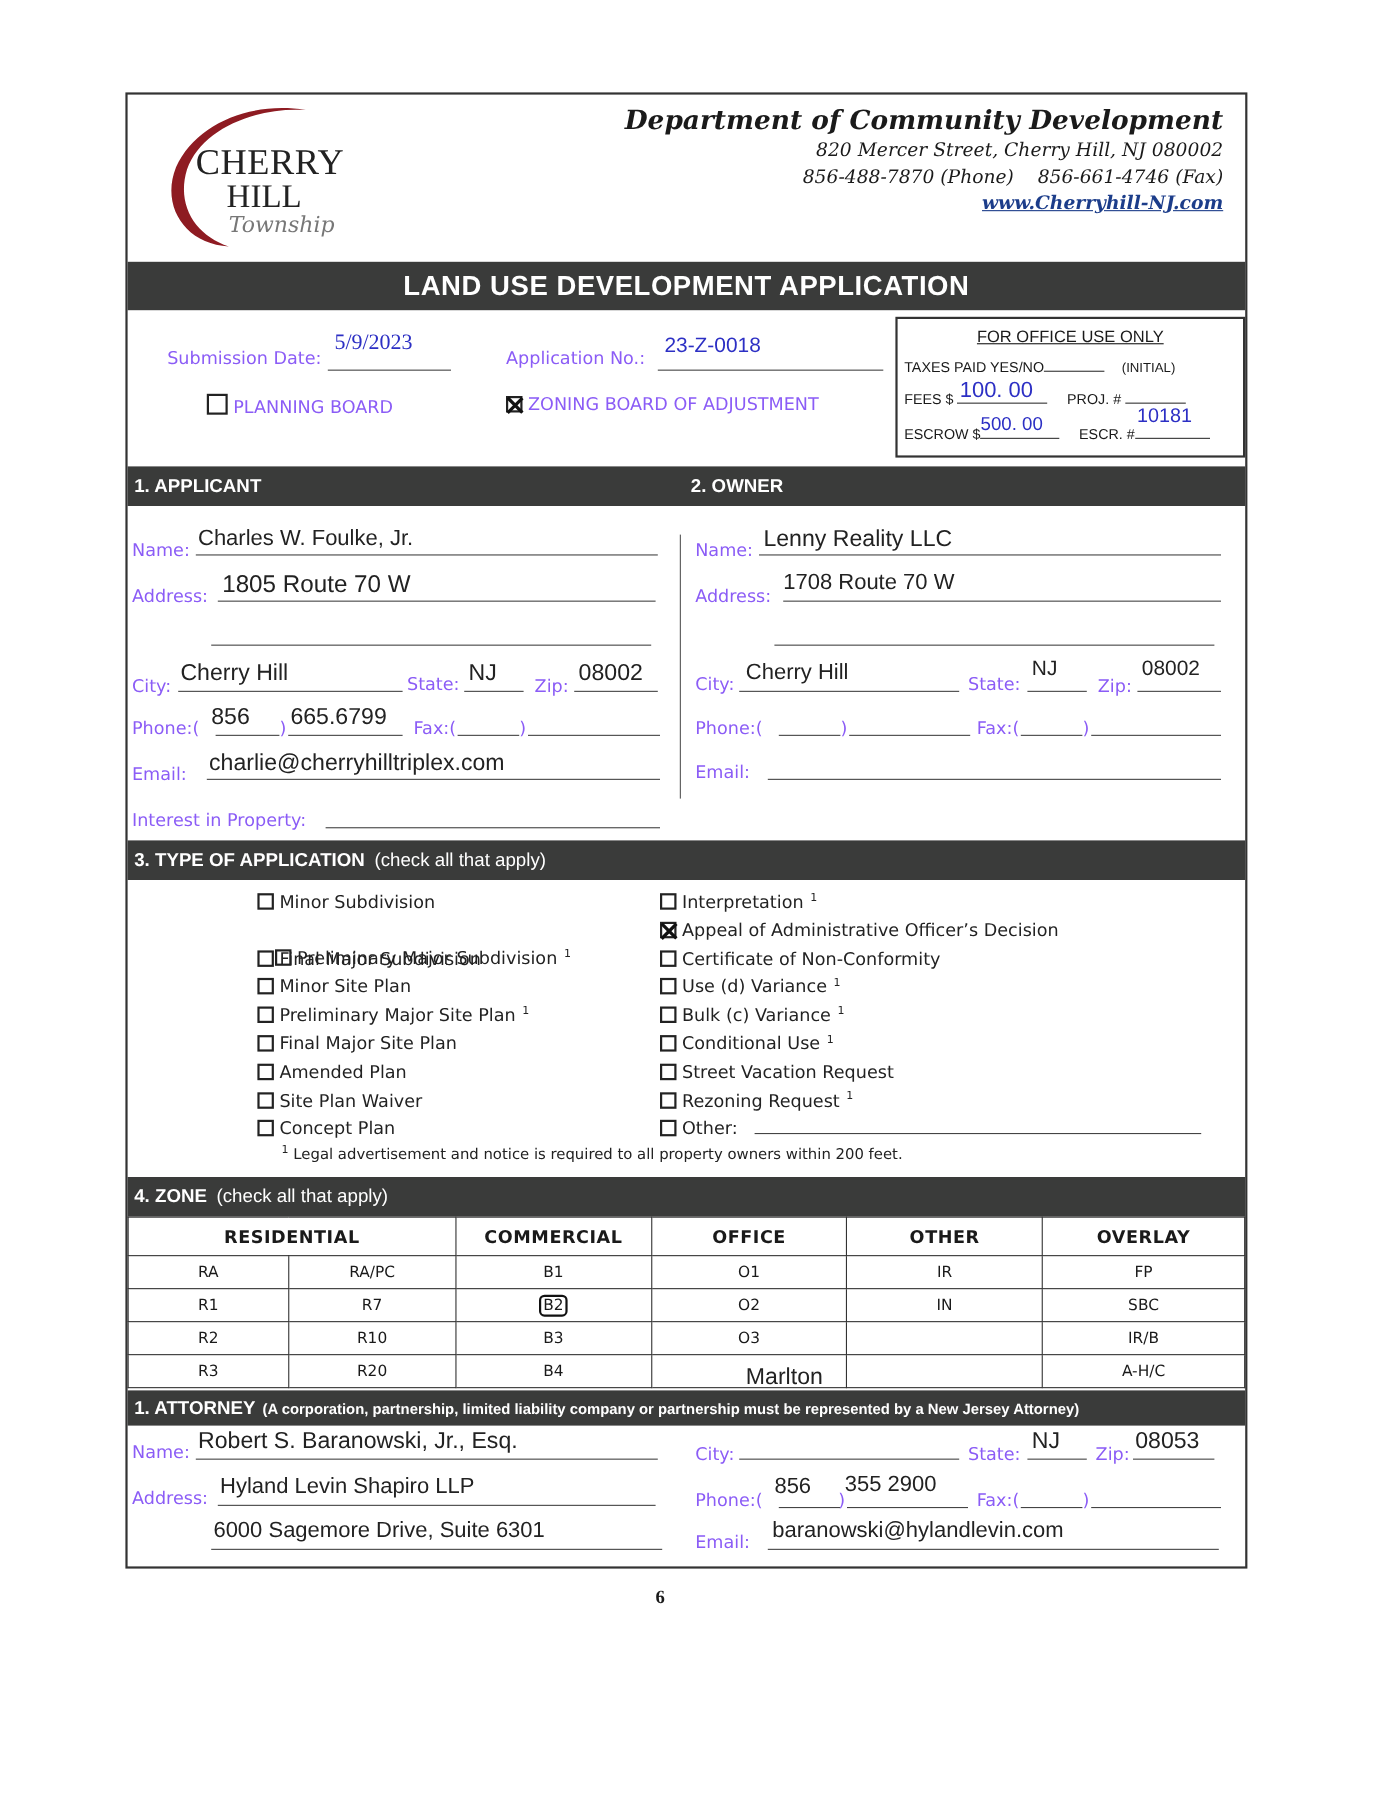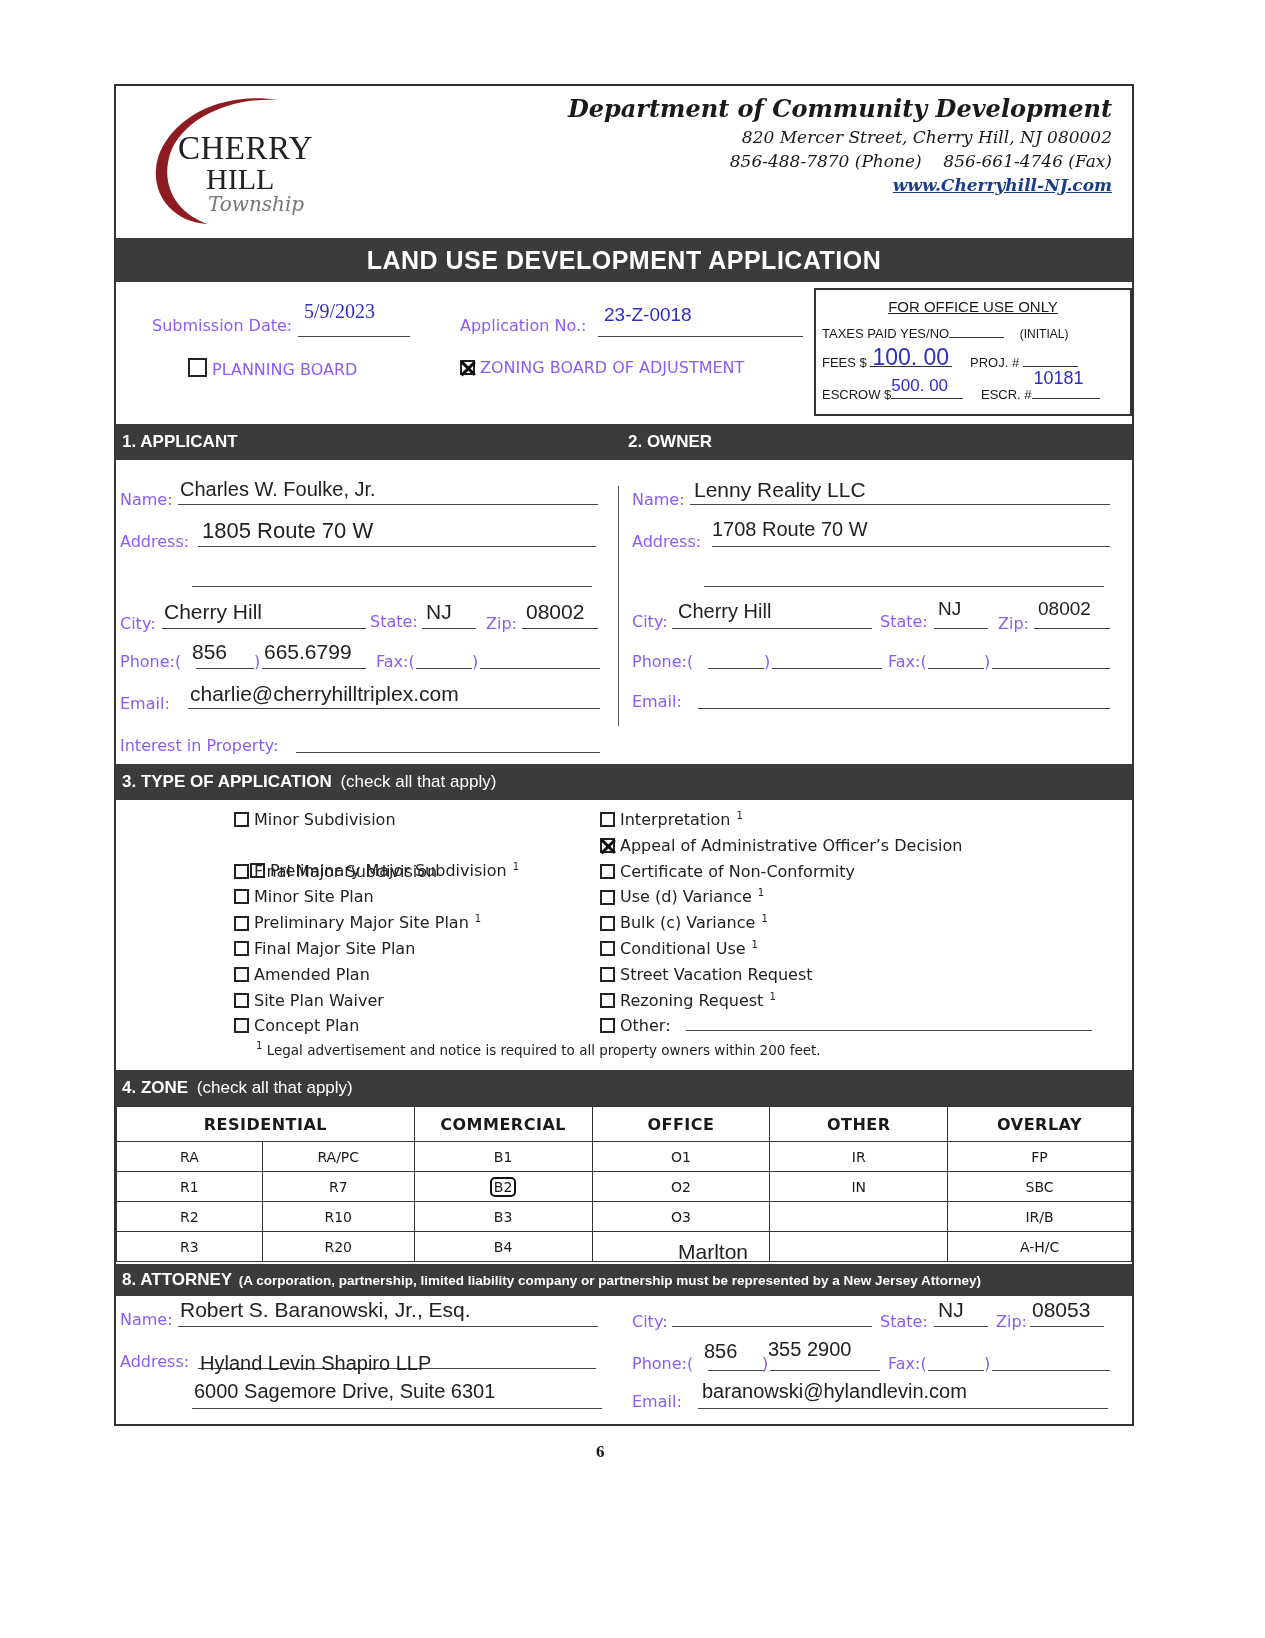--- a/index.html
+++ b/index.html
@@ -64,21 +64,21 @@
 
   <div class="abs" style="left:698px; top:202px; width:318px; height:128px; border:2.5px solid #333; box-sizing:border-box; font-family:'Liberation Sans',sans-serif; font-size:13px; font-variant:small-caps;">
     <div style="text-align:center; margin-top:8px; text-decoration:underline; font-size:15px;">FOR OFFICE USE ONLY</div>
     <div class="abs" style="left:6px; top:36px; white-space:nowrap;">
       <span>TAXES PAID YES/NO</span><span style="display:inline-block;width:55px;border-bottom:1px solid #333;"></span>
       <span style="margin-left:12px; font-size:12px;">(INITIAL)</span>
     </div>
     <div class="abs" style="left:6px; top:62px; white-space:nowrap;">
       <span>FEES $</span>
       <span style="display:inline-block;width:82px;border-bottom:1px solid #333;position:relative;height:14px;">
-        <span class="blue" style="position:absolute;left:2px;top:-8px;font-family:'Liberation Sans',sans-serif;font-size:23px;font-variant:normal;">100. 00</span>
+        <span class="blue" style="position:absolute;left:2px;top:-8px;font-family:'Liberation Sans',sans-serif;font-size:20px;font-variant:normal;">100. 00</span>
       </span>
       <span style="margin-left:14px;">PROJ. #</span>
       <span style="display:inline-block;width:55px;border-bottom:1px solid #333;"></span>
     </div>
     <div class="abs" style="left:6px; top:94px; white-space:nowrap;">
       <span>ESCROW $</span><span style="display:inline-block;width:72px;border-bottom:1px solid #333;position:relative;height:14px;">
         <span class="blue" style="position:absolute;left:0;top:-8px;font-family:'Liberation Sans',sans-serif;font-size:17px;font-variant:normal;">500. 00</span>
       </span>
       <span style="margin-left:14px;">ESCR. #</span><span style="display:inline-block;width:68px;border-bottom:1px solid #333;position:relative;height:14px;">
         <span class="blue" style="position:absolute;left:2px;top:-16px;font-family:'Liberation Sans',sans-serif;font-size:18px;font-variant:normal;">10181</span>
@@ -249,31 +249,31 @@
           <td><span>R20</span></td>
           <td><span>B4</span></td>
           <td></td>
           <td></td>
           <td><span>A-H/C</span></td>
         </tr>
       </tbody>
   </table>
 
   <div class="bar" style="top:1178px; height:32px; line-height:32px; font-size:17px; white-space:nowrap; overflow:hidden;">
-    <span style="margin-left:6px;">8. ATTORNEY</span>
+    <span style="margin-left:6px;">1. ATTORNEY</span>
     <span style="font-size:13.5px; margin-left:2px;">(A corporation, partnership, limited liability company or partnership must be represented by a New Jersey Attorney)</span>
   </div>
 
   <div class="abs lbl" style="left:4px; top:1224px;">Name:</div>
   <div class="line" style="left:62px; top:1240px; width:420px;"></div>
   <div class="abs hand" style="left:64px; top:1212px;">Robert S. Baranowski, Jr., Esq.</div>
 
   <div class="abs lbl" style="left:4px; top:1266px;">Address:</div>
   <div class="line" style="left:82px; top:1282px; width:398px;"></div>
-  <div class="abs hand" style="left:84px; top:1254px; font-size:20px;margin-top:12px;">Hyland Levin Shapiro LLP</div>
+  <div class="abs hand" style="left:84px; top:1254px; font-size:20px;">Hyland Levin Shapiro LLP</div>
   <div class="abs hand" style="left:78px; top:1294px; font-size:20px;">6000 Sagemore Drive, Suite 6301</div>
   <div class="line" style="left:76px; top:1322px; width:410px;"></div>
 
   <div class="abs lbl" style="left:516px; top:1226px;">City:</div>
   <div class="line" style="left:556px; top:1240px; width:200px;"></div>
   <div class="abs hand" style="left:562px; top:1154px;">Marlton</div>
   <div class="abs lbl" style="left:764px; top:1226px;">State:</div>
   <div class="line" style="left:818px; top:1240px; width:54px;"></div>
   <div class="abs hand" style="left:822px; top:1212px;">NJ</div>
   <div class="abs lbl" style="left:880px; top:1226px;">Zip:</div>

